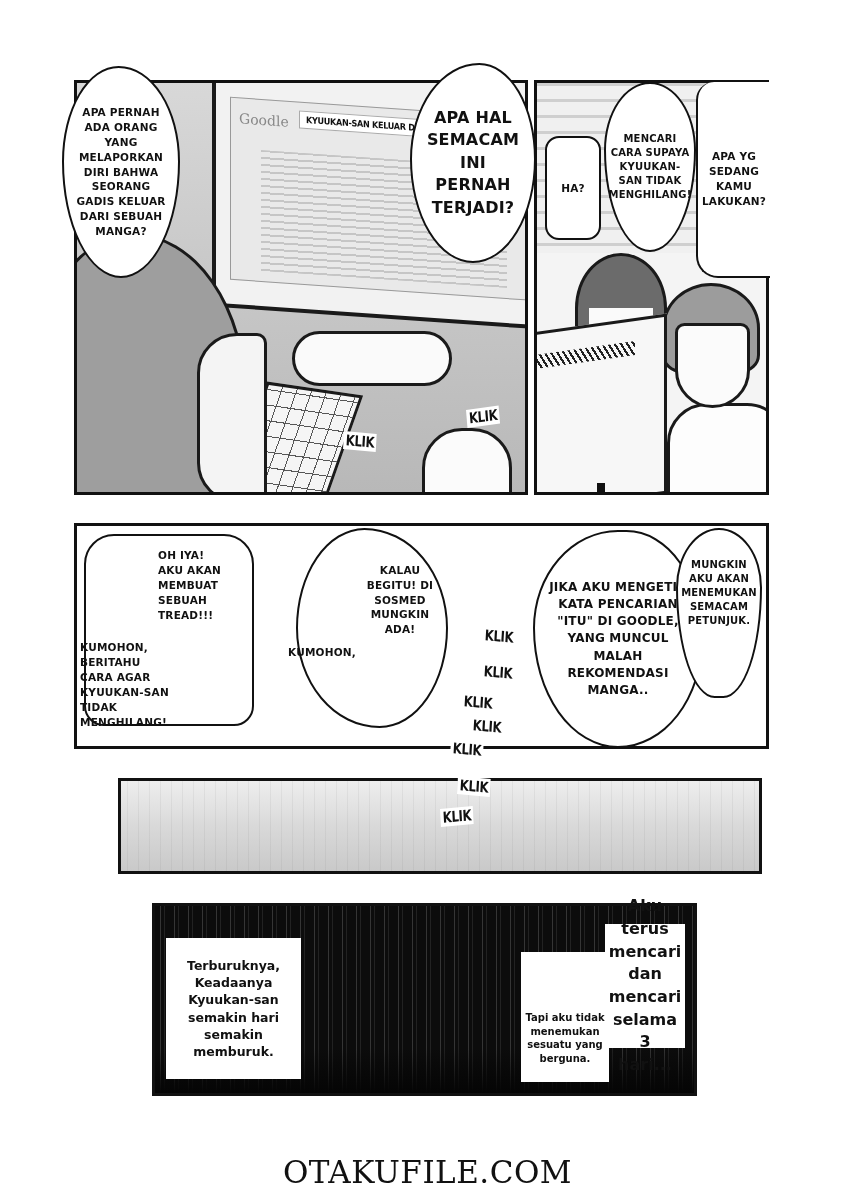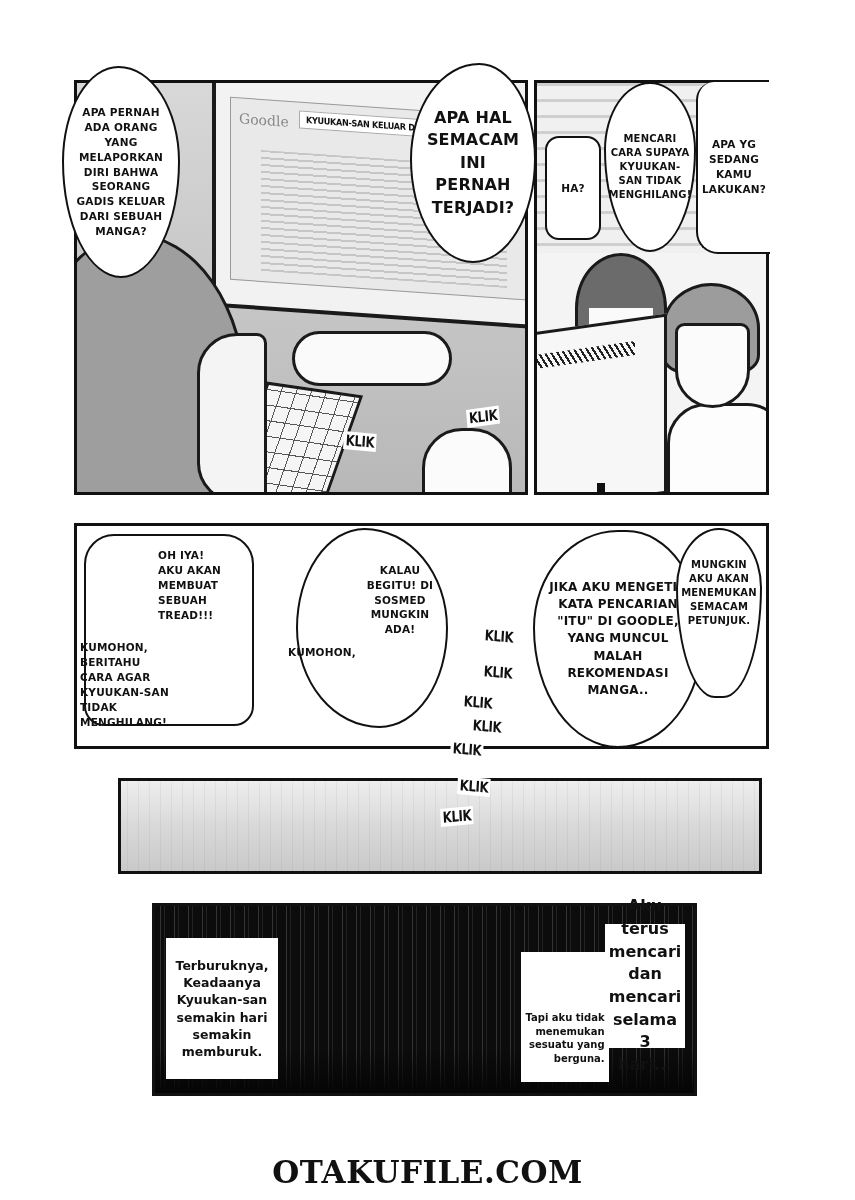--- a/index.html
+++ b/index.html
@@ -83,21 +83,21 @@
   .sfx { position: absolute; z-index: 8; font-family: "DejaVu Sans", sans-serif; font-weight: bold;
     font-size: 15px; letter-spacing: -0.5px; color: #111; background: #fff; padding: 0 3px;
     transform: scaleX(.78) rotate(4deg); transform-origin: left top; }
 
   .caption { position: absolute; background: #fff; z-index: 6; display: flex; align-items: center;
     justify-content: center; text-align: center; }
   .cap-txt { font-family: "DejaVu Sans", sans-serif; font-weight: bold; white-space: pre-line;
     color: #111; }
 
   #watermark { position: absolute; left: 0; width: 855px; top: 1154px; text-align: center;
-    font-family: "DejaVu Serif", serif; font-weight: bold; font-size: 31px; letter-spacing: .5px; color: #111; }
+    font-family: "DejaVu Serif", serif; font-weight: normal; font-size: 31px; letter-spacing: .5px; color: #111; }
 </style>
 </head>
 <body>
 
 <div class="panel" id="p1">
   <div class="desk"></div>
   <div class="monitor">
     <div class="screen">
       <div class="google">Goodle</div>
       <div class="searchbar">KYUUKAN-SAN KELUAR DARI MANGA</div>
@@ -147,21 +147,21 @@
 <div class="bubble rect" style="left:545px; top:136px; width:56px; height:104px; border-radius:14px;">
   <div class="txt">HA?</div>
 </div>
 <div class="bubble round" style="left:604px; top:82px; width:92px; height:170px; border-radius:50% 50% 50% 50% / 40% 40% 60% 60%;">
   <div class="txt" style="font-size:10px;">MENCARI
 CARA SUPAYA
 KYUUKAN-
 SAN TIDAK
 MENGHILANG!</div>
 </div>
-<div class="bubble rect" style="left:696px; top:82px; width:74px; height:172px; border-radius:18px 0 0 22px; border-right:none; border-top:none;">
+<div class="bubble rect" style="left:696px; top:82px; width:74px; height:196px; border-radius:18px 0 0 22px; border-right:none; border-top:none;">
   <div class="txt">APA YG
 SEDANG
 KAMU
 LAKUKAN?</div>
 </div>
 
 <div class="panel" id="p3"></div>
 
 <div class="bubble rect" style="left:84px; top:534px; width:170px; height:192px; border-radius:30px 30px 20px 20px;"></div>
 <div class="free" style="left:158px; top:548px; width:90px;">
@@ -212,35 +212,35 @@
 <div class="sfx" style="left:482px; top:662px;">KLIK</div>
 <div class="sfx" style="left:462px; top:692px;">KLIK</div>
 <div class="sfx" style="left:471px; top:716px;">KLIK</div>
 <div class="sfx" style="left:451px; top:739px;">KLIK</div>
 
 <div class="panel" id="p4"></div>
 <div class="sfx" style="left:458px; top:776px;">KLIK</div>
 <div class="sfx" style="left:440px; top:809px; transform: scaleX(.78) rotate(-4deg);">KLIK</div>
 
 <div class="panel" id="p5"></div>
-<div class="caption" style="left:166px; top:938px; width:112px; height:141px;">
+<div class="caption" style="left:166px; top:938px; width:135px; height:141px;">
   <div class="cap-txt" style="font-size:12.5px; line-height:1.38;">Terburuknya,
 Keadaanya
 Kyuukan-san
 semakin hari
 semakin
 memburuk.</div>
 </div>
 <div class="caption" style="left:605px; top:924px; width:80px; height:124px;">
   <div class="cap-txt" style="font-size:16px; line-height:1.42;">Aku terus
 mencari dan
 mencari
 selama 3
 hari...</div>
 </div>
-<div class="caption" style="left:521px; top:952px; width:88px; height:130px; align-items:flex-end; padding-bottom:16px;text-align:right;">
+<div class="caption" style="left:521px; top:952px; width:88px; height:130px; align-items:flex-end; padding-bottom:16px;">
   <div class="cap-txt" style="font-size:10px; line-height:1.38;">Tapi aku tidak
 menemukan
 sesuatu yang
 berguna.</div>
 </div>
 
 <div id="watermark">OTAKUFILE.COM</div>
 
 </body></html>

